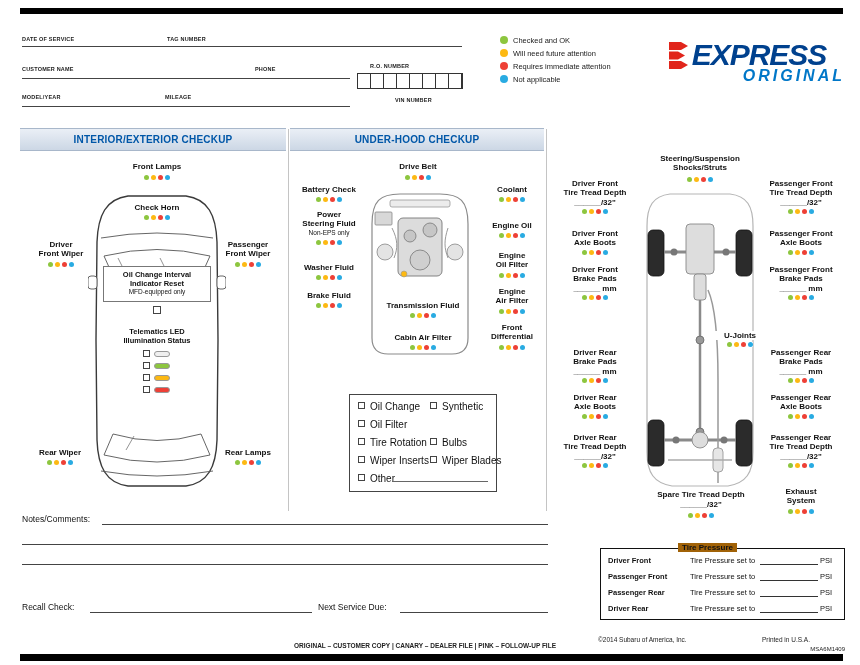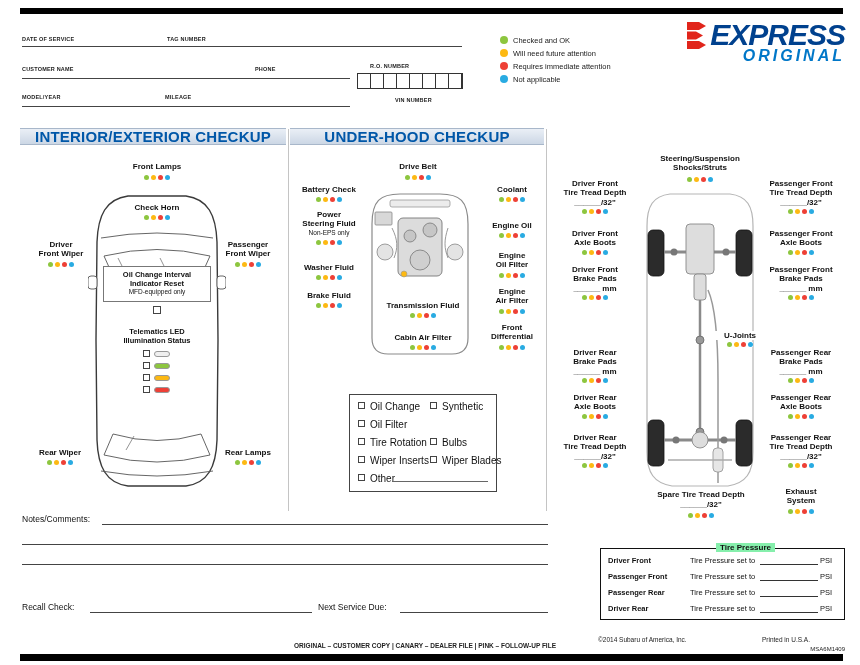--- a/index.html
+++ b/index.html
@@ -7,21 +7,21 @@
   body { font-family:"Liberation Sans", sans-serif; color:#111; }
   .page { position:relative; width:860px; height:665px; background:#fff; overflow:hidden; }
   .pos { position:absolute; }
   .rule { position:absolute; background:#000; }
   .fieldlbl { position:absolute; font-size:5.5px; font-weight:bold; letter-spacing:.2px; color:#222; }
   .hline { position:absolute; border-bottom:1px solid #444; height:0; }
   .comb { position:absolute; border:1px solid #333; background:repeating-linear-gradient(90deg, transparent 0, transparent 12px, #333 12px, #333 13px); }
   .legend-row { position:absolute; display:flex; align-items:center; gap:5px; height:10px; }
   .legend-dot { width:8px; height:8px; border-radius:50%; display:inline-block; }
   .legend-txt { font-size:7.5px; color:#222; }
-  .seclbl { position:absolute; height:17px; background:linear-gradient(#eaeff6,#ccd7e5); border-top:1px solid #a8b7ca; border-bottom:1px solid #a8b7ca; color:#0057a8; font-weight:bold; font-size:15px; display:flex; align-items:center; justify-content:center; letter-spacing:.2px; }
+  .seclbl { position:absolute; height:23px; background:linear-gradient(#eaeff6,#ccd7e5); border-top:1px solid #a8b7ca; border-bottom:1px solid #a8b7ca; color:#0057a8; font-weight:bold; font-size:10px; display:flex; align-items:center; justify-content:center; letter-spacing:.2px; }
   .vsep { position:absolute; width:1px; background:#c4c4c4; }
   .lbl { position:absolute; font-weight:bold; font-size:8px; line-height:1.18; text-align:center; white-space:pre-line; color:#111; }
   .note { position:absolute; font-weight:normal; font-size:6.5px; text-align:center; color:#111; }
   .dots { position:absolute; width:26px; display:flex; gap:2px; }
   .dot { width:5px; height:5px; border-radius:50%; display:inline-block; }
   .cb { position:absolute; width:7px; height:7px; border:1px solid #444; background:#fff; }
   .svc { position:absolute; font-size:10px; color:#111; }
   .blabel { position:absolute; font-size:8.5px; font-weight:normal; color:#111; }
   .pill { display:inline-block; width:16px; height:6px; border:1px solid #999; border-radius:3px; }
   .tele-row { position:absolute; display:flex; align-items:center; gap:4px; }
@@ -63,21 +63,21 @@
   <div class="legend-row" style="left:500px;top:61px;">
     <span class="legend-dot" style="background: rgb(238, 64, 54);"></span>
     <span class="legend-txt">Requires immediate attention</span>
   </div>
   <div class="legend-row" style="left:500px;top:74px;">
     <span class="legend-dot" style="background: rgb(41, 171, 226);"></span>
     <span class="legend-txt">Not applicable</span>
   </div>
 
   <div class="pos" style="left:650px;top:20px;width:195px;text-align:right;">
-    <div style="display:flex;align-items:center;justify-content:flex-end;">
+    <div style="display:flex;align-items:center;justify-content:center;margin-top:20px;">
       <svg width="23" height="27" viewBox="0 0 23 27">
         <path fill="#e1251b" d="M0,0 h12 l7,4 -7,4 H0 z"></path>
         <path fill="#e1251b" d="M0,9.5 h9 l7,4 -7,4 H0 z"></path>
         <path fill="#e1251b" d="M0,19 h12 l7,4 -7,4 H0 z"></path>
       </svg>
       <span style="font-size:30px;font-weight:bold;font-style:italic;color:#00418e;letter-spacing:-1px;line-height:1;">EXPRESS</span>
     </div>
     <div style="font-size:16px;font-weight:bold;font-style:italic;color:#0077c8;letter-spacing:3px;margin-top:-3px;">ORIGINAL</div>
   </div>
 
@@ -484,21 +484,21 @@
       <span class="dot" style="background: rgb(238, 64, 54);"></span>
       <span class="dot" style="background: rgb(41, 171, 226);"></span>
     </div>
 
   <div class="blabel" style="left:22px;top:514px;">Notes/Comments:</div>
   <div class="hline" style="left:102px;top:524px;width:446px;"></div>
   <div class="hline" style="left:22px;top:544px;width:526px;"></div>
   <div class="hline" style="left:22px;top:564px;width:526px;"></div>
 
   <div class="pos" style="left:600px;top:548px;width:245px;height:72px;border:1px solid #111;"></div>
-  <div class="pos" style="left:716px;top:543px;background:#86efac;padding:0 4px;font-size:8px;font-weight:bold;">Tire Pressure</div>
+  <div class="pos" style="left:678px;top:543px;background:#a16207;padding:0 4px;font-size:8px;font-weight:bold;">Tire Pressure</div>
 
   <div class="tp-lbl" style="left:608px;top:556px;">Driver Front</div>
   <div class="tp-txt" style="left:690px;top:556px;">Tire Pressure set to</div>
   <div class="hline" style="left:760px;top:564px;width:58px;border-color:#333;"></div>
   <div class="tp-txt" style="left:820px;top:556px;">PSI</div>
 
   <div class="tp-lbl" style="left:608px;top:572px;">Passenger Front</div>
   <div class="tp-txt" style="left:690px;top:572px;">Tire Pressure set to</div>
   <div class="hline" style="left:760px;top:580px;width:58px;border-color:#333;"></div>
   <div class="tp-txt" style="left:820px;top:572px;">PSI</div>

